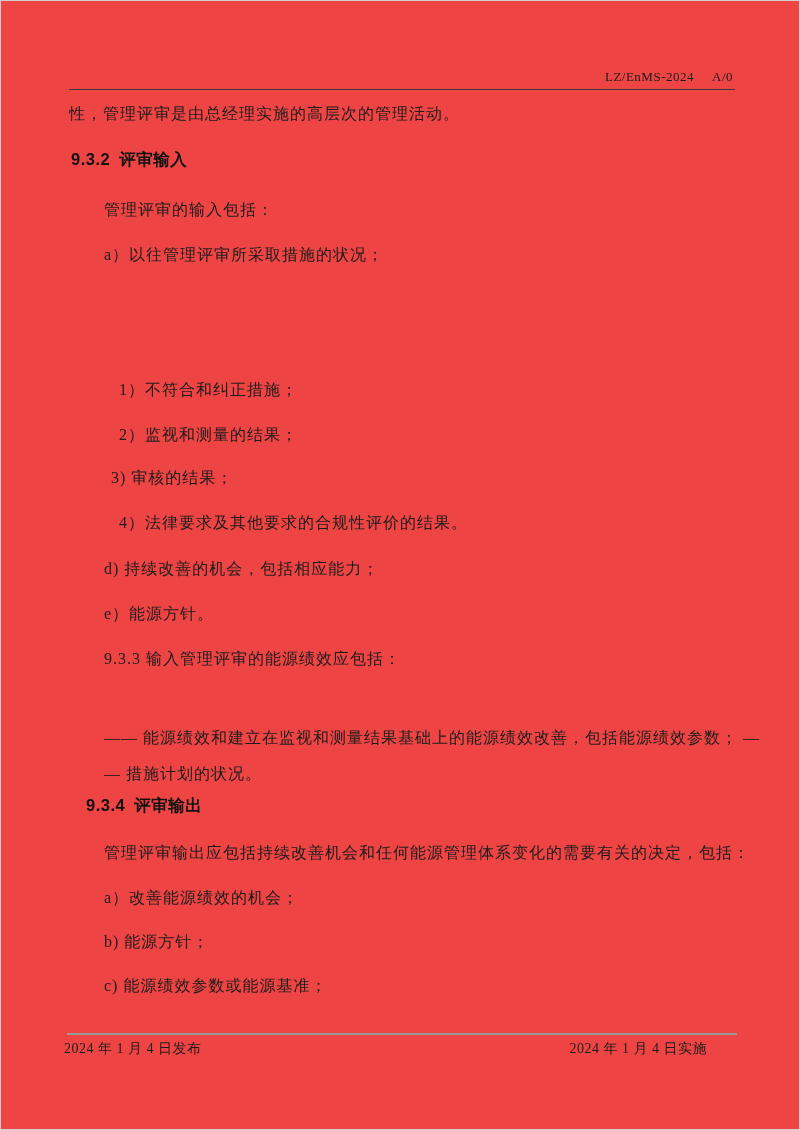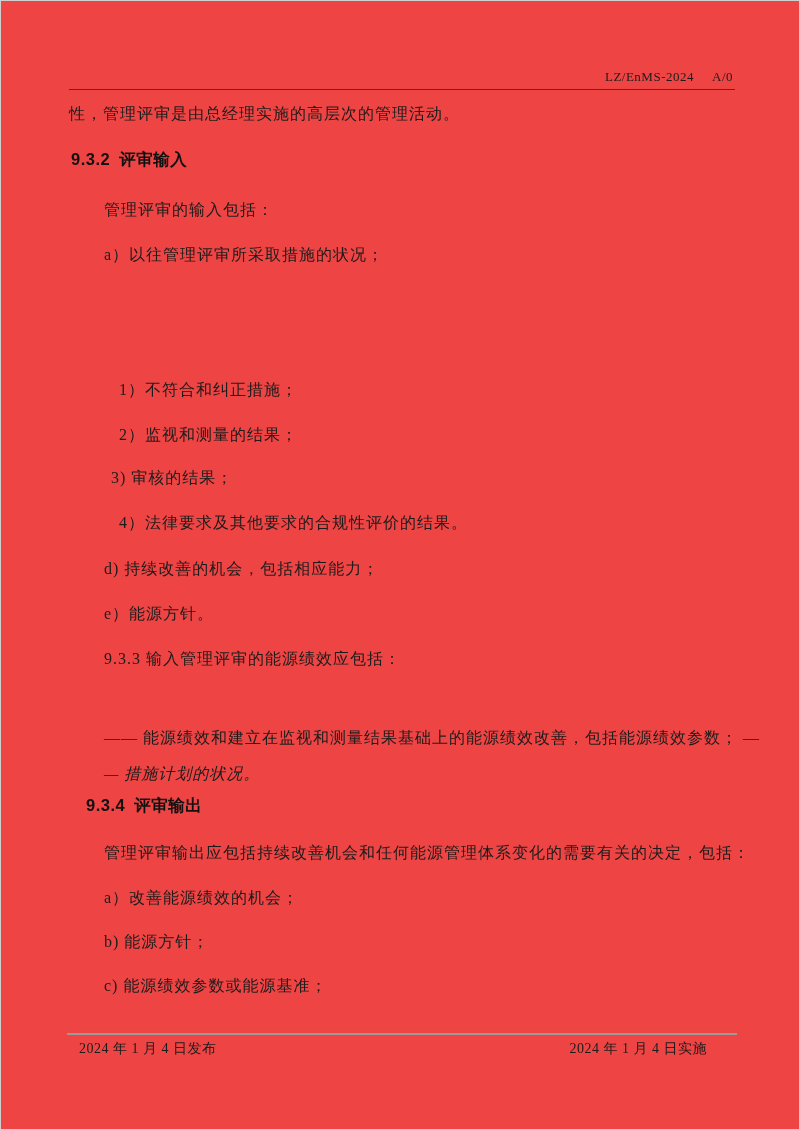--- a/index.html
+++ b/index.html
@@ -65,29 +65,29 @@
   <div class="txt" style="top:424px;left:118px;">2）监视和测量的结果；</div>
   <div class="txt" style="top:467px;left:110px;">3) 审核的结果；</div>
   <div class="txt" style="top:512px;left:118px;">4）法律要求及其他要求的合规性评价的结果。</div>
 
   <div class="txt" style="top:558px;left:103px;">d) 持续改善的机会，包括相应能力；</div>
   <div class="txt" style="top:603px;left:103px;">e）能源方针。</div>
 
   <div class="txt" style="top:648px;left:103px;">9.3.3 输入管理评审的能源绩效应包括：</div>
 
   <div class="txt" style="top:727px;left:103px;">—— 能源绩效和建立在监视和测量结果基础上的能源绩效改善，包括能源绩效参数； —</div>
-  <div class="txt" style="top:763px;left:103px;font-style:italic;">— 措施计划的状况。</div>
+  <div class="txt" style="top:763px;left:103px;">— 措施计划的状况。</div>
 
   <div class="txt heading" style="top:795px;left:85px;">
     <span class="num">9.3.4</span><span>评审输出</span>
   </div>
 
   <div class="txt" style="top:887px;left:103px;">a）改善能源绩效的机会；</div>
 
   <div class="txt" style="top:842px;left:103px;">管理评审输出应包括持续改善机会和任何能源管理体系变化的需要有关的决定，包括：</div>
   <div class="txt" style="top:931px;left:103px;">b) 能源方针；</div>
   <div class="txt" style="top:975px;left:103px;">c) 能源绩效参数或能源基准；</div>
 
   <div class="rule-bottom"></div>
-  <div class="txt footer-txt" style="top:1040px;left:78px;text-align:center;">2024 年 1 月 4 日发布</div>
+  <div class="txt footer-txt" style="top:1040px;left:63px;text-align:center;">2024 年 1 月 4 日发布</div>
   <div class="txt footer-txt" style="top:1040px;right:92px;">2024 年 1 月 4 日实施</div>
 
 </div>
 
 </body></html>

